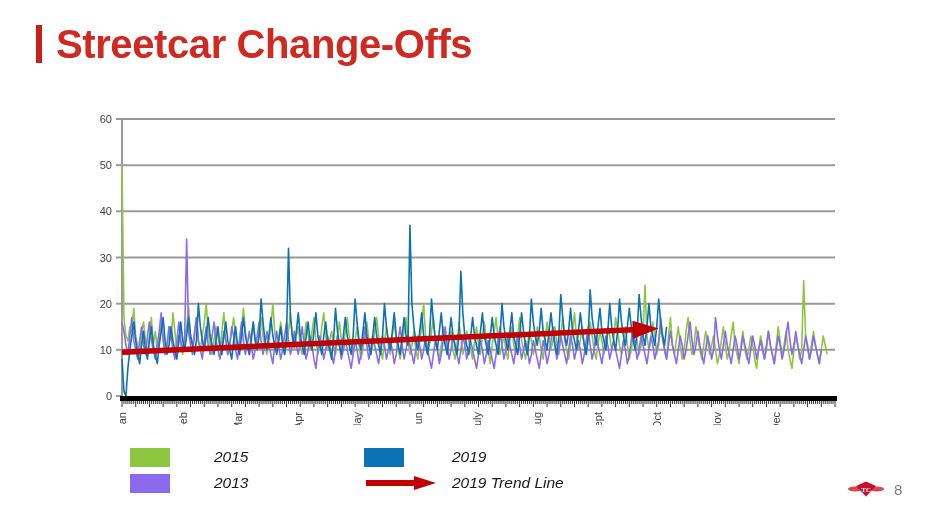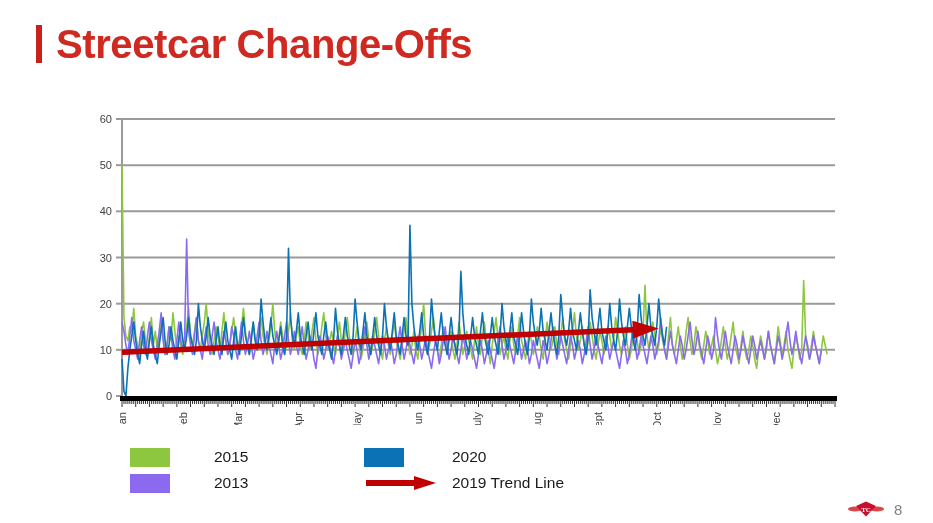--- a/index.html
+++ b/index.html
@@ -27,25 +27,25 @@
   
   #chart-area{position:absolute;left:0px;top:95px;width:860px;height:330px;}
   #chart-svg{display:block;}
 
   
   #legend{position:absolute;left:130px;top:444px;width:420px;}
   .legend-grid{display:grid;grid-template-columns:84px 150px 88px 160px;
     grid-template-rows:26px 26px;align-items:center;}
   .swatch{width:40px;height:19px;display:block;}
   .legend-label{font-size:15.5px;color:#1a1a1a;font-weight:normal;
-    font-family:"Liberation Sans", sans-serif;white-space:nowrap;}
+    font-family:"Liberation Sans", sans-serif;white-space:nowrap;font-style:italic;}
   .arrow-wrap{width:76px;height:16px;display:block;}
 
   
-  #footer{position:absolute;left:848px;top:480px;display:flex;align-items:center;margin-top:20px;}
+  #footer{position:absolute;left:848px;top:480px;display:flex;align-items:center;}
   .ttc-logo{width:36px;height:18px;display:block;}
   .page-num{font-size:15px;color:#808080;margin-left:10px;}
 
   
   text.ytick{font-family:"Liberation Sans", sans-serif;font-size:11px;fill:#3f3f3f;}
   text.xtick{font-family:"Liberation Sans", sans-serif;font-size:11px;fill:#3f3f3f;}
 </style>
 </head>
 <body>
 
@@ -475,21 +475,21 @@
           <text class="xtick" text-anchor="end" transform="translate(780.2362637362637,317) rotate(-90)">Dec</text>
         </g>
     </svg>
   </div>
 
   <div id="legend">
     <div class="legend-grid">
       <span class="swatch" id="sw0" style="background: rgb(141, 198, 63);"></span>
       <span class="legend-label">2015</span>
       <span class="swatch" id="sw2" style="background: rgb(11, 114, 181);"></span>
-      <span class="legend-label">2020</span>
+      <span class="legend-label">2019</span>
 
       <span class="swatch" id="sw1" style="background: rgb(140, 106, 240);"></span>
       <span class="legend-label">2013</span>
       <span class="arrow-wrap" id="sw3">
         <svg width="76" height="16" viewBox="0 0 76 16">
           <line x1="2" y1="8" x2="54" y2="8" stroke="#C00000" stroke-width="6"></line>
           <polygon points="50,1 72,8 50,15" fill="#C00000"></polygon>
         </svg>
       </span>
       <span class="legend-label">2019 Trend Line</span>

